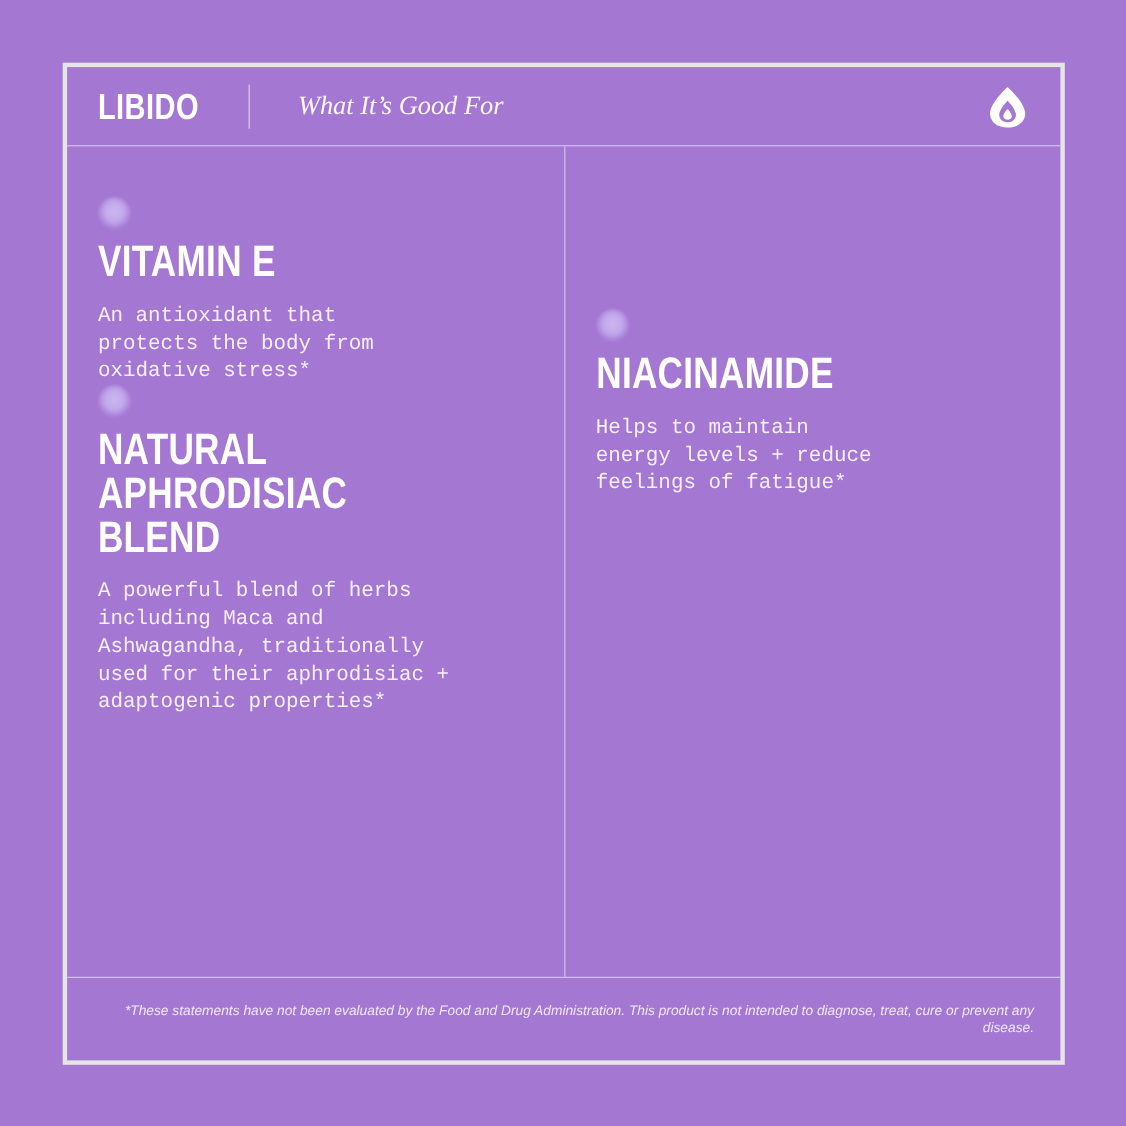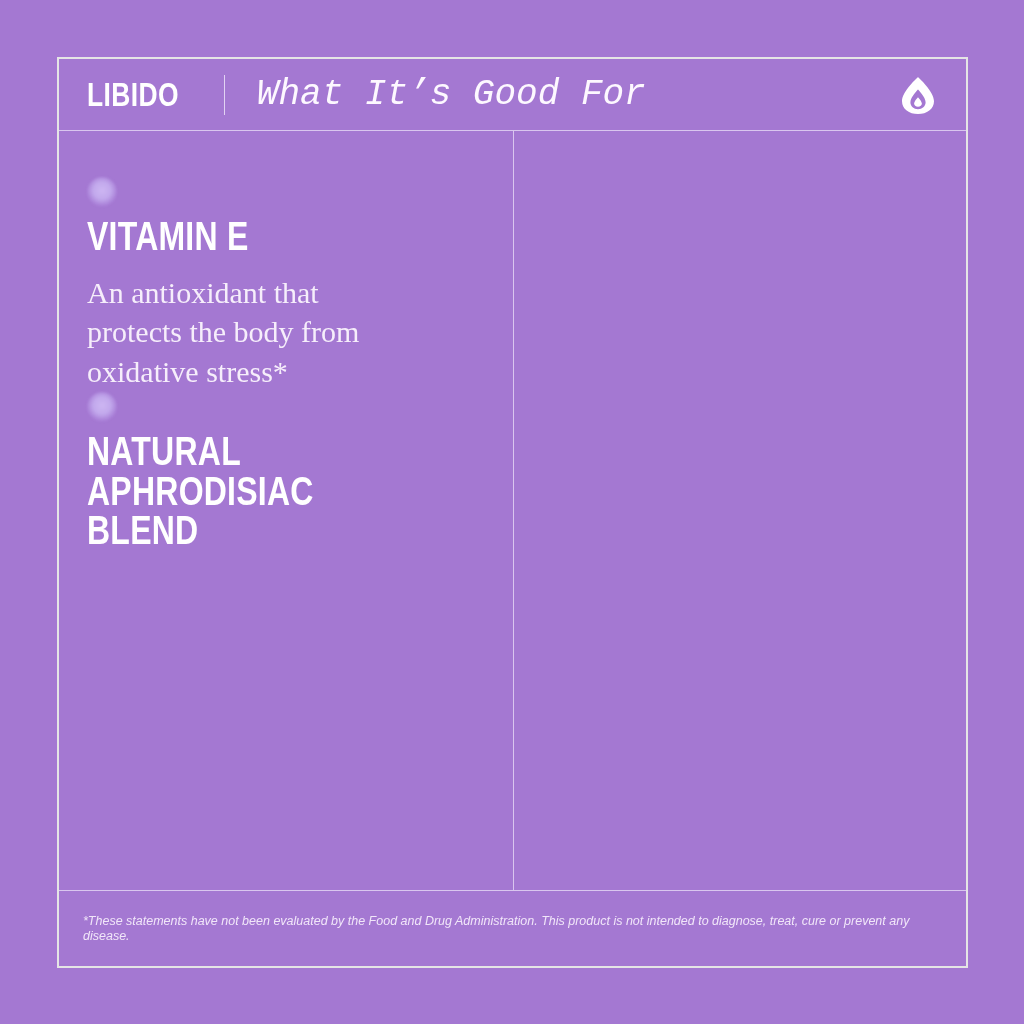--- a/index.html
+++ b/index.html
@@ -13,21 +13,21 @@
     font-family: "Liberation Sans", sans-serif;
     overflow: hidden;
   }
 
   .card {
     position: absolute;
     left: 57px;
     top: 57px;
     width: 911px;
     height: 911px;
-    border: 2px solid #e5e5e5;
+    border: 4px solid #e5e5e5;
     box-sizing: border-box;
     padding-left: 48px;
   }
 
   
   .header {
     position: absolute;
     left: 0;
     top: 0;
     width: 100%;
@@ -49,25 +49,25 @@
     white-space: nowrap;
   }
   .header-sep {
     margin-left: 22px;
     width: 1px;
     height: 40px;
     background: #e2d3f3;
     flex: 0 0 1px;
   }
   .tagline {
-    margin-left: 32px;
+    margin-left: 44px;
     color: #fdf8ff;
-    font-family: Liberation Mono, monospace;
+    font-family: Liberation Serif, serif;
     font-style: italic;
-    font-size: 36px;
+    font-size: 24px;
     line-height: 1;
     white-space: nowrap;
   }
   .flame-icon {
     position: absolute;
     right: 26px;
     top: 50%;
     transform: translateY(-50%);
     width: 44px;
     height: 44px;
@@ -115,22 +115,22 @@
     letter-spacing: 0.3px;
     transform: scaleX(0.80);
     transform-origin: left top;
     width: 125%;
     margin: 0 0 16px 0;
     white-space: pre-line;
   }
 
   .block-body {
     color: #f6eefb;
-    font-family: Liberation Serif, serif;
-    font-size: 30px;
+    font-family: Liberation Mono, monospace;
+    font-size: 19px;
     line-height: 1.33;
     margin: 0;
     white-space: pre-line;
   }
 
   
   .footer {
     position: absolute;
     left: 0;
     right: 0;
@@ -140,21 +140,21 @@
     box-sizing: border-box;
     display: flex;
     align-items: center;
     justify-content: center;
   }
   .footer-text {
     color: #f1e6f9;
     font-size: 12.5px;
     font-style: italic;
     line-height: 1.2;
-    text-align: left;
+    text-align: right;
     padding: 0 24px;
   }
 </style>
 </head>
 <body>
 
 <div class="card">
 
   <div class="header">
     <div class="brand">LIBIDO</div>
@@ -179,27 +179,39 @@
         <p class="block-body">An antioxidant that
 protects the body from
 oxidative stress*</p>
       </div>
 
       <div class="block">
         <div class="dot"></div>
         <h2 class="block-title">NATURAL
 APHRODISIAC
 BLEND</h2>
+        <p class="block-body">A powerful blend of herbs
+including Maca and
+Ashwagandha, traditionally
+used for their aphrodisiac +
+adaptogenic properties*</p>
       </div>
 
     </div>
 
     <div class="col col-right">
 
 
+      <div class="block" style="margin-top:102px;">
+        <div class="dot"></div>
+        <h2 class="block-title">NIACINAMIDE</h2>
+        <p class="block-body">Helps to maintain
+energy levels + reduce
+feelings of fatigue*</p>
+      </div>
 
     </div>
 
   </div>
 
   <div class="footer">
     <div class="footer-text">*These statements have not been evaluated by the Food and Drug Administration. This product is not intended to diagnose, treat, cure or prevent any disease.</div>
   </div>
 
 </div>

